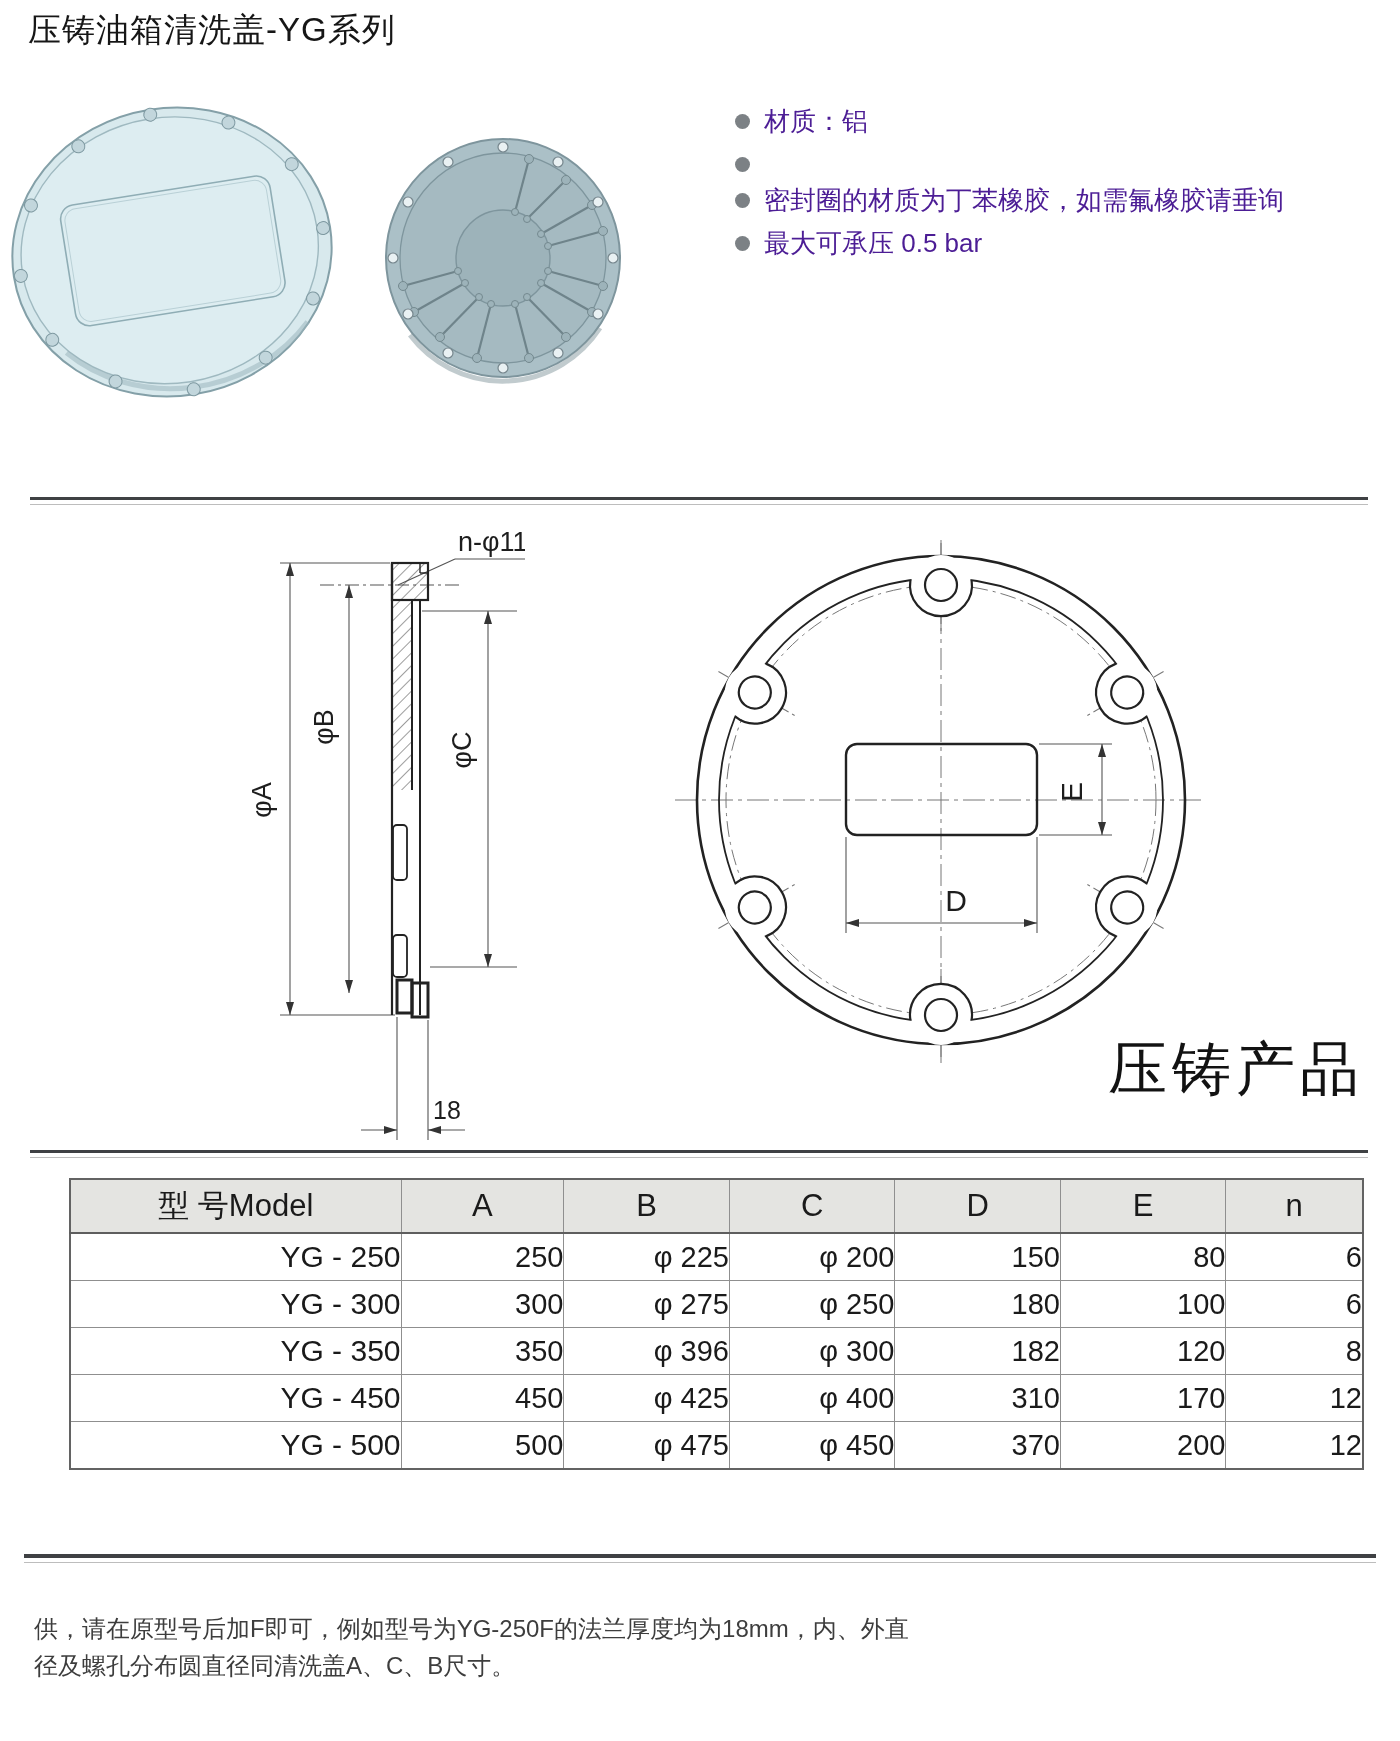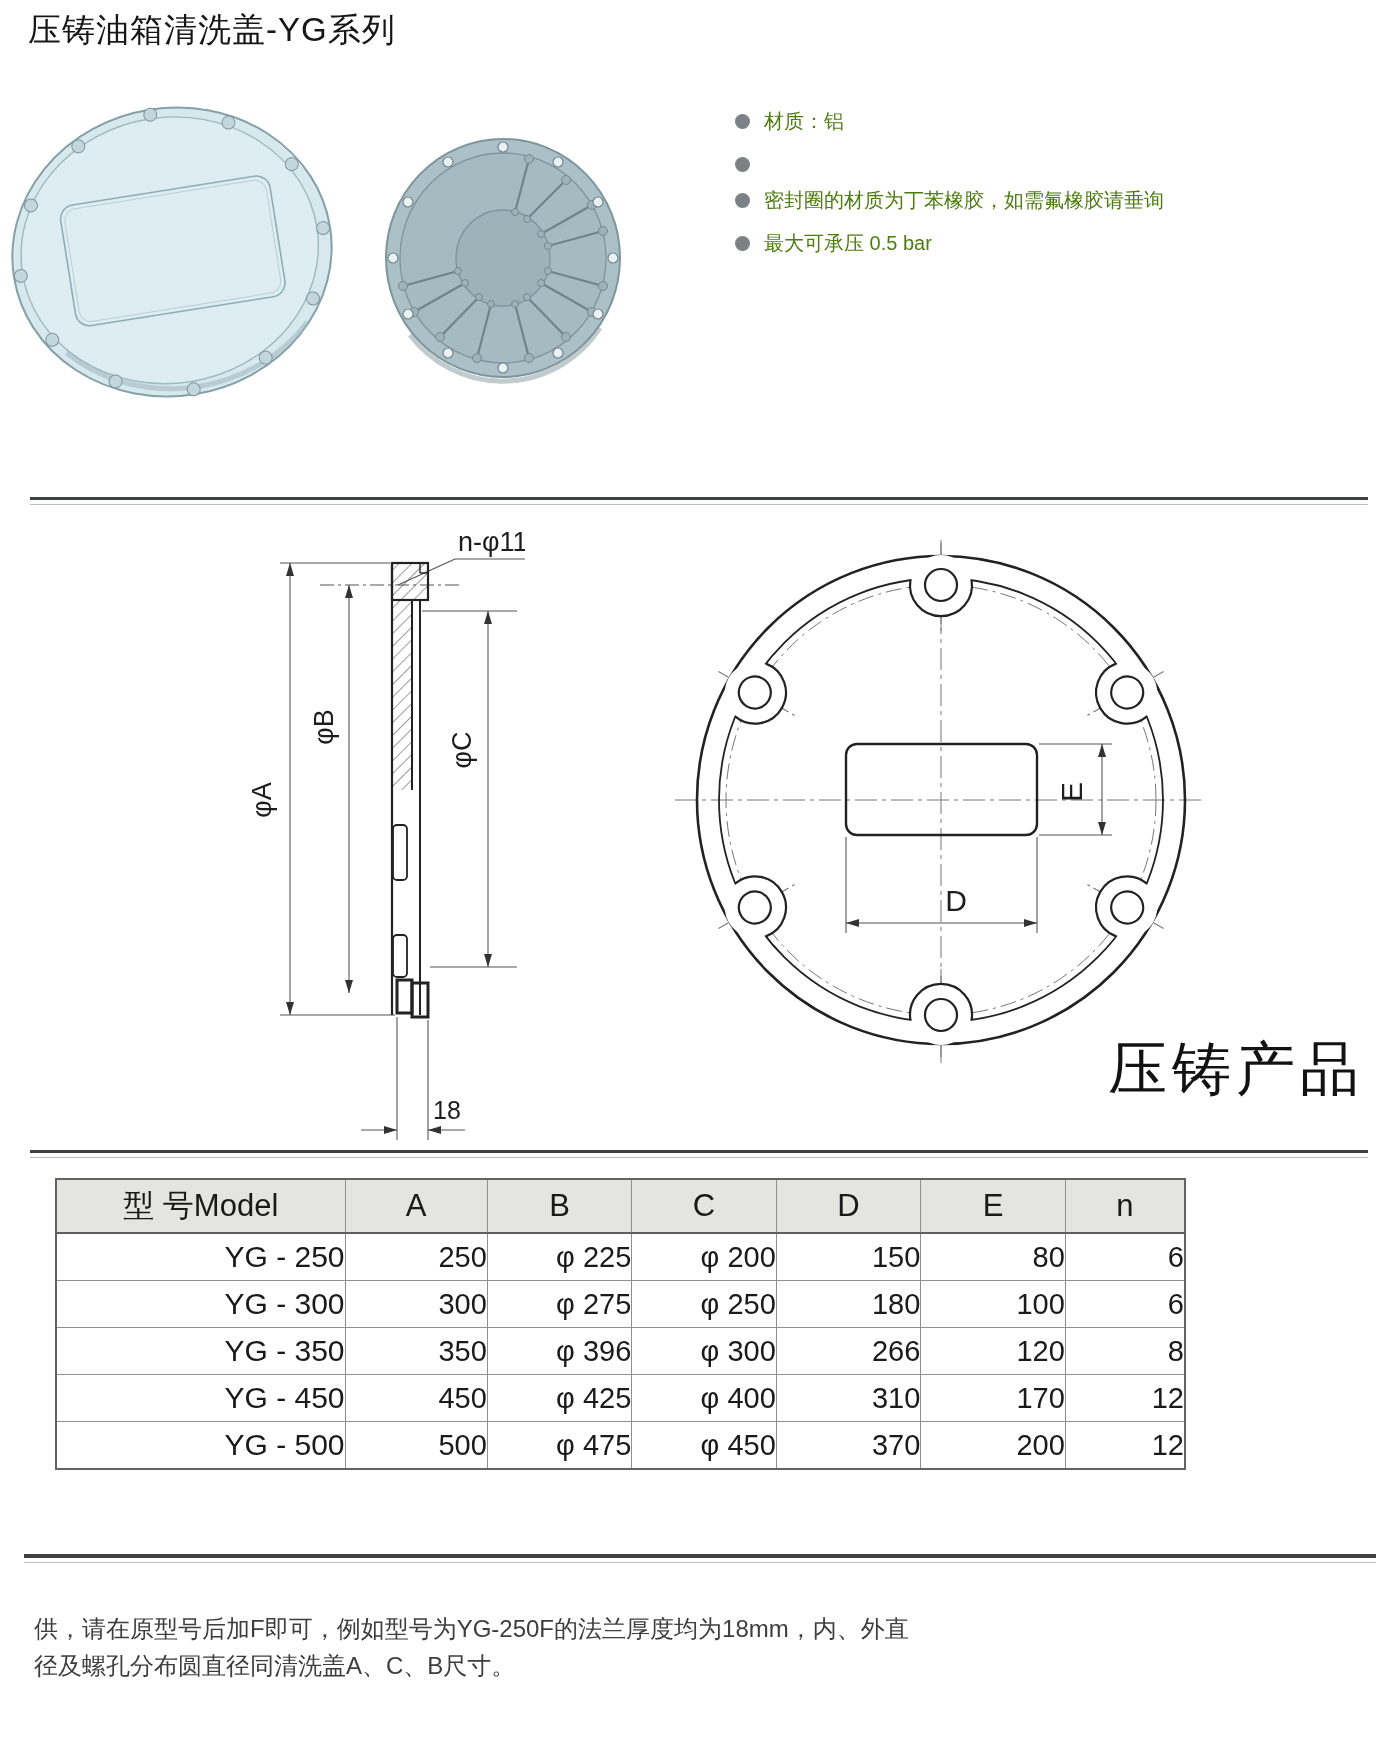--- a/index.html
+++ b/index.html
@@ -19,39 +19,39 @@
     font-size:33px;font-weight:normal;letter-spacing:1px;color:#161616;
   }
 
   
   #features{left:735px;top:106px;width:640px;}
   .bullet-item{display:flex;align-items:flex-start;margin-bottom:13px;}
   .bullet-dot{
     flex:0 0 auto;width:15px;height:15px;border-radius:50%;
     background:#7c8185;margin:8px 14px 0 0;
   }
-  .bullet-text{font-size:20px;line-height:30px;color:#4d7c0f;}
+  .bullet-text{font-size:26px;line-height:30px;color:#4c1d95;}
 
   
   .rule{height:4px;border-top:3px solid #3f4144;border-bottom:1px solid #bdbdbd;}
   #rule-1{left:30px;width:1338px;top:497px;}
   #rule-2{left:30px;width:1338px;top:1150px;}
   #rule-3{left:24px;width:1352px;top:1554px;border-top-width:4px;}
 
   
   svg text{font-family:"Liberation Sans", sans-serif;fill:#1d1d1d;}
   #caption-diecast{
     left:1108px;top:1030px;
     font-family:"Liberation Serif", serif;
     font-size:59px;color:#121212;letter-spacing:5px;text-align:center;
   }
 
   
   #spec-table{
-    position:absolute;left:55px;top:1178px;width:1131px;
+    position:absolute;left:69px;top:1178px;width:1295px;
     border-collapse:collapse;table-layout:fixed;
     font-size:29px;
   }
   #spec-table th,#spec-table td{
     border:1px solid #8f8f8f;text-align:center;vertical-align:middle;
     padding:0;color:#1a1a1a;
   }
   #spec-table{border:2px solid #636363;}
   #spec-table th{
     height:52px;background:#e4e4e1;font-weight:normal;font-size:31px;
@@ -326,21 +326,21 @@
       <td>φ 250</td>
       <td>180</td>
       <td>100</td>
       <td>6</td>
     </tr>
     <tr>
       <td class="model">YG - 350</td>
       <td>350</td>
       <td>φ 396</td>
       <td>φ 300</td>
-      <td>266</td>
+      <td>182</td>
       <td>120</td>
       <td>8</td>
     </tr>
     <tr>
       <td class="model">YG - 450</td>
       <td>450</td>
       <td>φ 425</td>
       <td>φ 400</td>
       <td>310</td>
       <td>170</td>

